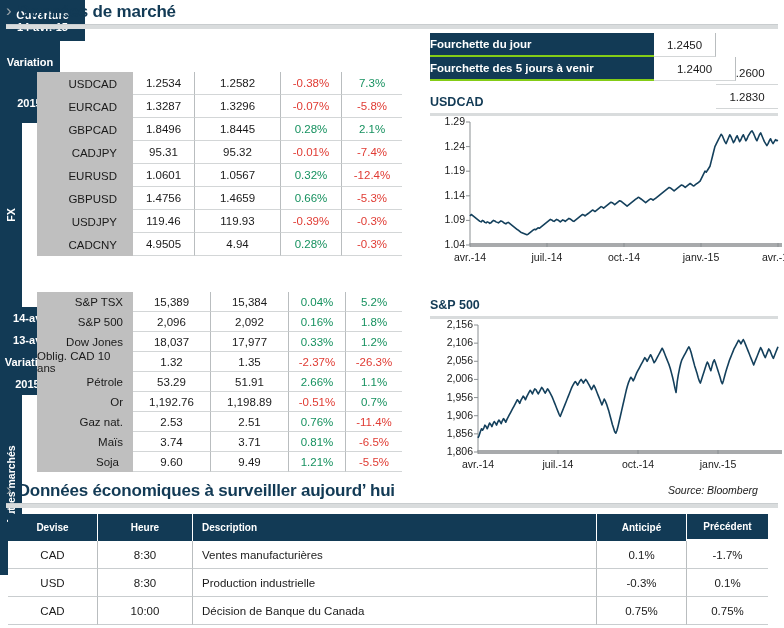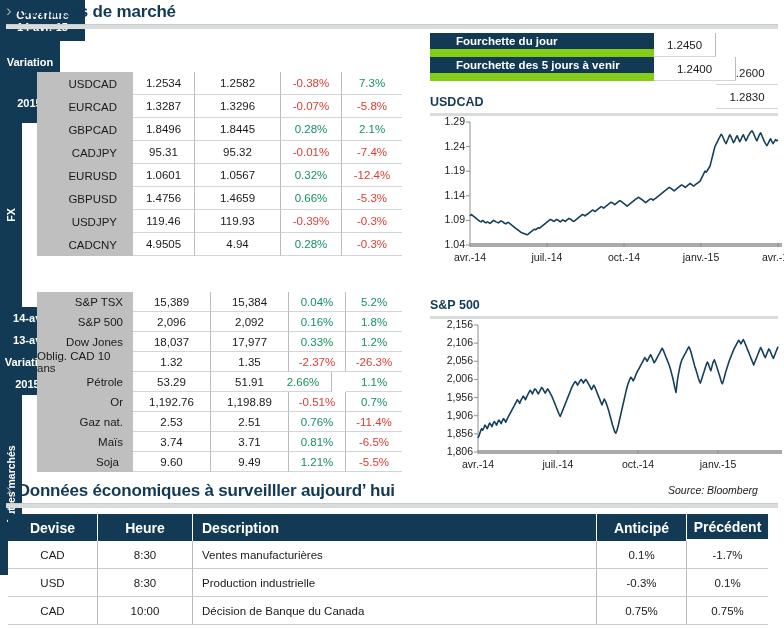--- a/index.html
+++ b/index.html
@@ -53,22 +53,22 @@
   .spine span{
     color:#ffffff;font-size:10.5px;font-weight:bold;white-space:nowrap;
     transform:rotate(-90deg);
   }
   .pos{color:#16915f;}
   .neg{color:#e03b33;}
 
   
   .f-label{
     background:#123a55;color:#ffffff;font-size:11.5px;font-weight:bold;
-    display:flex;align-items:center;box-sizing:border-box;padding-left:26px;
-    border-bottom:8px solid #84cc16;
+    display:flex;align-items:center;box-sizing:border-box;padding-left:0;
+    border-bottom:2px solid #84cc16;
   }
   .f-val{
     background:#ffffff;color:#1a1a1a;font-size:11.5px;
     display:flex;align-items:center;justify-content:center;box-sizing:border-box;
     border-right:1px solid #b9bdbf;border-bottom:1px solid #d3d6d7;
   }
   .f-val.last-col{border-right:none;margin-top:28px;}
 
   
   .chart-title{
@@ -81,21 +81,21 @@
     white-space:nowrap;
   }
   .xtick{
     position:absolute;font-size:10.5px;color:#1a1a1a;text-align:center;
     white-space:nowrap;
   }
   .plotsvg{position:absolute;}
 
   
   .b-hdr{
-    background:#123a55;color:#fff;font-size:14px;font-weight:bold;
+    background:#123a55;color:#fff;font-size:10px;font-weight:bold;
     display:flex;align-items:center;box-sizing:border-box;
     border-right:1px solid #ffffff;
   }
   .b-hdr.ctr{justify-content:center;}
   .b-hdr.lft{justify-content:flex-start;padding-left:9px;}
   .b-hdr:last-child{border-right:none;}
   .b-cell{
     background:#fff;font-size:11.5px;color:#1a1a1a;
     display:flex;align-items:center;box-sizing:border-box;
     border-right:1px solid #b9bdbf;border-bottom:1px solid #c9cdcf;
@@ -211,21 +211,21 @@
       <div class="cell pos" style="position:absolute;left:289px;top:332px;width:57px;height:20px;">0.33%</div>
       <div class="cell last-col pos" style="position:absolute;left:346px;top:332px;width:56px;height:20px;">1.2%</div>
       <div class="rowlabel" style="position:absolute;left:37px;top:352px;width:96px;height:20px;padding-right:10px;">Oblig. CAD 10 ans</div>
       <div class="cell" style="position:absolute;left:133px;top:352px;width:78px;height:20px;">1.32</div>
       <div class="cell" style="position:absolute;left:211px;top:352px;width:78px;height:20px;">1.35</div>
       <div class="cell neg" style="position:absolute;left:289px;top:352px;width:57px;height:20px;">-2.37%</div>
       <div class="cell last-col neg" style="position:absolute;left:346px;top:352px;width:56px;height:20px;">-26.3%</div>
       <div class="rowlabel" style="position:absolute;left:37px;top:372px;width:96px;height:20px;padding-right:10px;">Pétrole</div>
       <div class="cell" style="position:absolute;left:133px;top:372px;width:78px;height:20px;">53.29</div>
       <div class="cell" style="position:absolute;left:211px;top:372px;width:78px;height:20px;">51.91</div>
-      <div class="cell pos" style="position:absolute;left:275px;top:372px;width:57px;height:20px;">2.66%</div>
+      <div class="cell pos" style="position:absolute;left:289px;top:372px;width:57px;height:20px;">2.66%</div>
       <div class="cell last-col pos" style="position:absolute;left:346px;top:372px;width:56px;height:20px;">1.1%</div>
       <div class="rowlabel" style="position:absolute;left:37px;top:392px;width:96px;height:20px;padding-right:10px;">Or</div>
       <div class="cell" style="position:absolute;left:133px;top:392px;width:78px;height:20px;">1,192.76</div>
       <div class="cell" style="position:absolute;left:211px;top:392px;width:78px;height:20px;">1,198.89</div>
       <div class="cell neg" style="position:absolute;left:289px;top:392px;width:57px;height:20px;">-0.51%</div>
       <div class="cell last-col pos" style="position:absolute;left:346px;top:392px;width:56px;height:20px;">0.7%</div>
       <div class="rowlabel" style="position:absolute;left:37px;top:412px;width:96px;height:20px;padding-right:10px;">Gaz nat.</div>
       <div class="cell" style="position:absolute;left:133px;top:412px;width:78px;height:20px;">2.53</div>
       <div class="cell" style="position:absolute;left:211px;top:412px;width:78px;height:20px;">2.51</div>
       <div class="cell pos" style="position:absolute;left:289px;top:412px;width:57px;height:20px;">0.76%</div>

